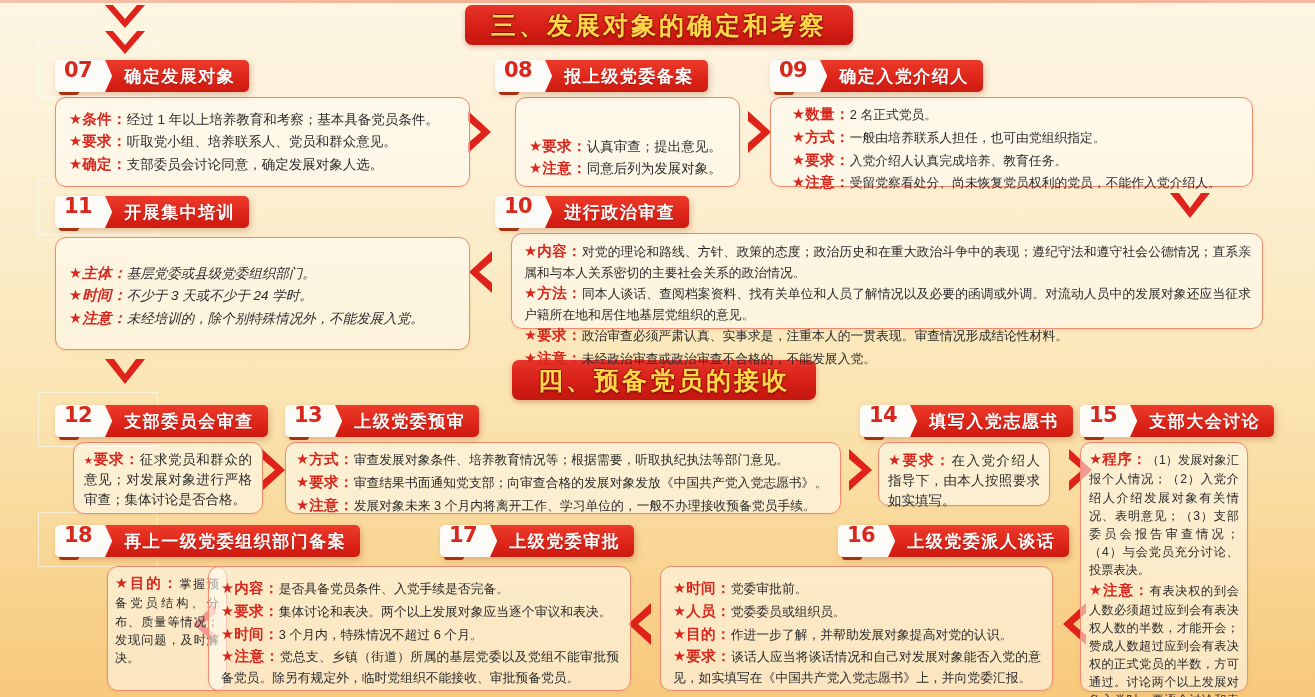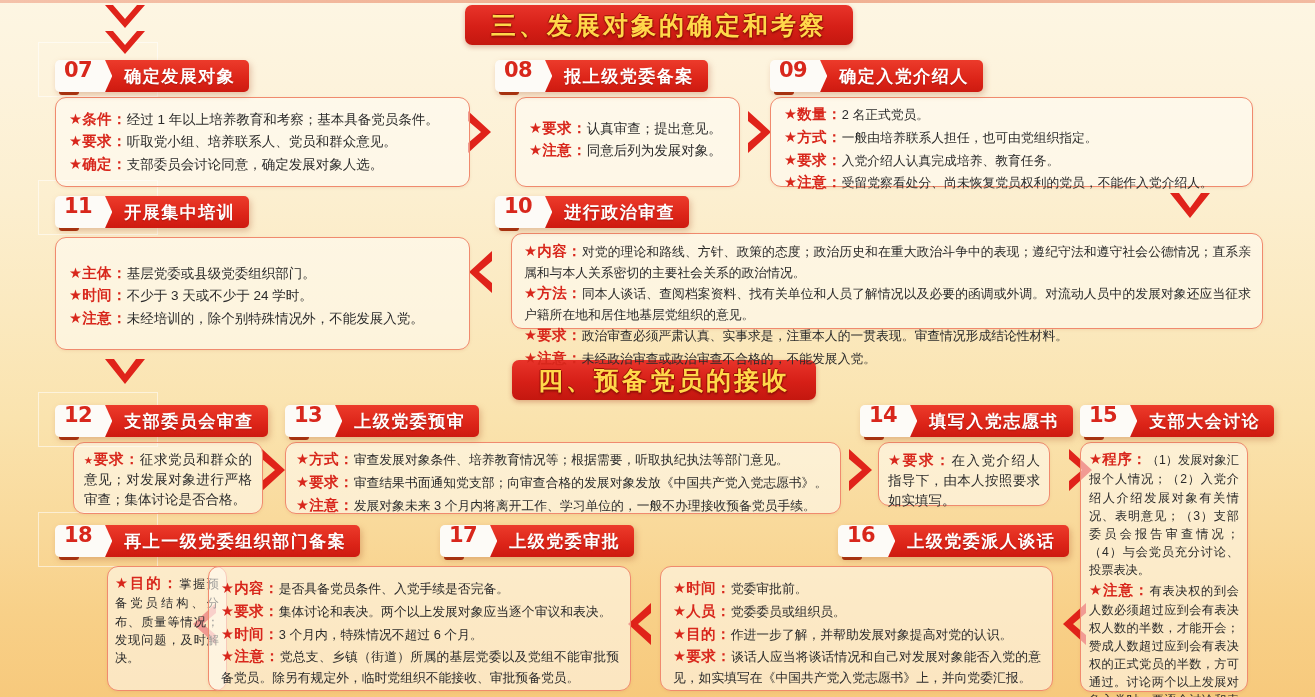--- a/index.html
+++ b/index.html
@@ -223,60 +223,60 @@
   <div class="card-head">
     <div class="num-box">
         <span class="n">08</span>
       </div>
     <div class="num-arrow"></div>
     <div class="head-body">
         <span>报上级党委备案</span>
       </div>
   </div>
   <div class="card-body" style="left:20px;top:37px;width:225px;height:90px;">
-    <div class="inner" style="padding-top:20px;">
+    <div class="inner" style="padding-top:38px;">
       <div class="line"><b class="lbl">★要求：</b><span>认真审查；提出意见。</span></div>
       <div class="line"><b class="lbl">★注意：</b><span>同意后列为发展对象。</span></div>
     </div>
   </div>
 </div>
 
 <div class="card" style="left:770px;top:60px;">
   <div class="head-tab"></div>
   <div class="card-head">
     <div class="num-box">
         <span class="n">09</span>
       </div>
     <div class="num-arrow"></div>
     <div class="head-body">
         <span>确定入党介绍人</span>
       </div>
   </div>
   <div class="card-body small" style="left:0;top:37px;width:483px;height:90px;">
-    <div class="inner" style="padding-top:6px;">
+    <div class="inner" style="padding-top:6px;margin-left:8px;">
       <div class="line"><b class="lbl">★数量：</b><span>2 名正式党员。</span></div>
       <div class="line"><b class="lbl">★方式：</b><span>一般由培养联系人担任，也可由党组织指定。</span></div>
       <div class="line"><b class="lbl">★要求：</b><span>入党介绍人认真完成培养、教育任务。</span></div>
       <div class="line"><b class="lbl">★注意：</b><span>受留党察看处分、尚未恢复党员权利的党员，不能作入党介绍人。</span></div>
     </div>
   </div>
 </div>
 
 <div class="card" style="left:55px;top:196px;">
   <div class="head-tab"></div>
   <div class="card-head">
     <div class="num-box">
         <span class="n">11</span>
       </div>
     <div class="num-arrow"></div>
     <div class="head-body">
         <span>开展集中培训</span>
       </div>
   </div>
-  <div class="card-body" style="left:0;top:41px;width:415px;height:113px;">
+  <div class="card-body" style="left:0;top:41px;width:415px;height:113px;font-style:italic;">
     <div class="inner" style="padding-top:25px;">
       <div class="line"><b class="lbl">★主体：</b><span>基层党委或县级党委组织部门。</span></div>
       <div class="line"><b class="lbl">★时间：</b><span>不少于 3 天或不少于 24 学时。</span></div>
       <div class="line"><b class="lbl">★注意：</b><span>未经培训的，除个别特殊情况外，不能发展入党。</span></div>
     </div>
   </div>
 </div>
 
 <div class="card" style="left:495px;top:196px;">
   <div class="head-tab"></div>

